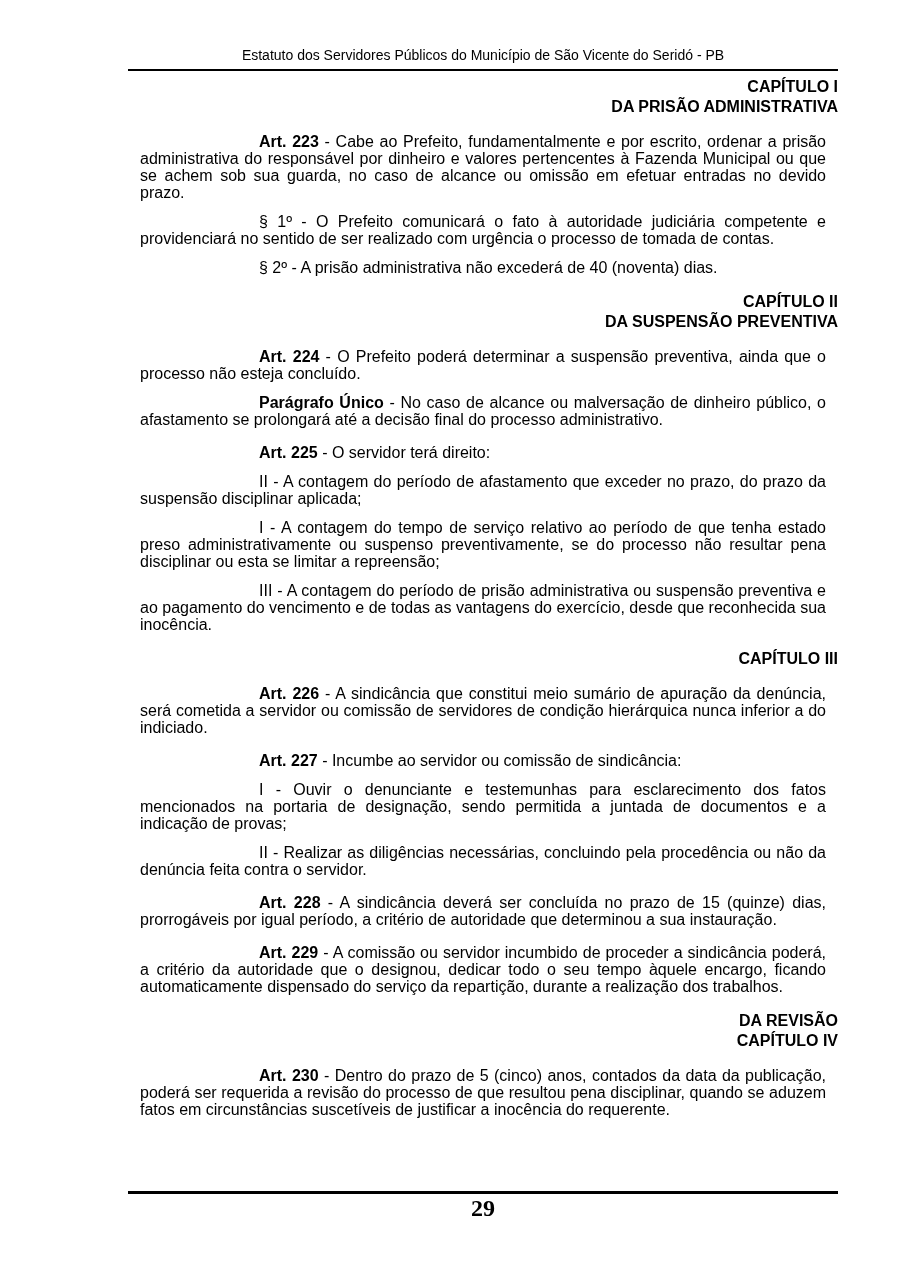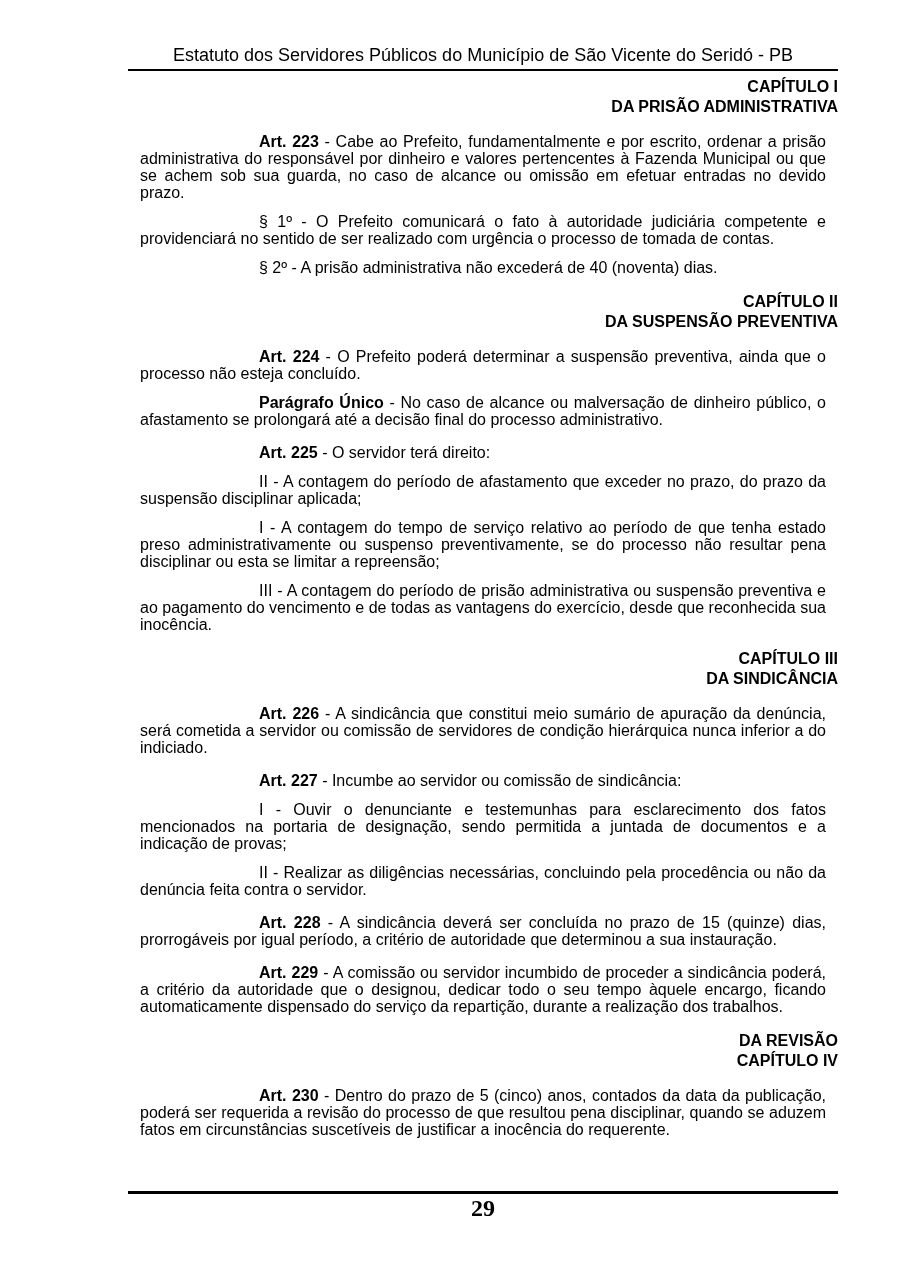--- a/index.html
+++ b/index.html
@@ -6,21 +6,21 @@
   html, body { margin: 0; padding: 0; }
   body {
     width: 900px; height: 1273px;
     background: #ffffff; color: #000000;
     font-family: "Liberation Sans", "DejaVu Sans", sans-serif;
     font-size: 16px;
   }
   .page { position: relative; width: 900px; height: 1273px; background: #ffffff; overflow: hidden; }
   .content { position: absolute; left: 128px; top: 46px; width: 710px; }
   .running-header {
-    text-align: center; font-size: 18px; line-height: 18px;
+    text-align: center; font-size: 14px; line-height: 18px;
     padding-bottom: 5px; border-bottom: 2px solid #000000;
   }
   .chapter { text-align: right; font-weight: bold; line-height: 20px; margin: 16px 0; }
   .chapter.first { margin-top: 6px; margin-bottom: 16px; }
   .chapter.tight { margin-top: 16px; }
   .para { margin: 12px; text-align: justify; text-indent: 119px; line-height: 17px; }
   .para.gap { margin-top: 16px; }
   .para b { font-weight: bold; }
   .footer { position: absolute; left: 128px; top: 1191px; width: 710px; text-align: center; }
   .footer-rule { border-top: 3px solid #000000; height: 0; }
@@ -50,21 +50,20 @@
           <div>DA SUSPENSÃO PREVENTIVA</div>
         </div>
         <p class="para"><b>Art. 224</b> - O Prefeito poderá determinar a suspensão preventiva, ainda que o processo não esteja concluído.</p>
         <p class="para"><b>Parágrafo Único</b> - No caso de alcance ou malversação de dinheiro público, o afastamento se prolongará até a decisão final do processo administrativo.</p>
         <p class="para gap"><b>Art. 225</b> - O servidor terá direito:</p>
         <p class="para">II - A contagem do período de afastamento que exceder no prazo, do prazo da suspensão disciplinar aplicada;</p>
         <p class="para">I - A contagem do tempo de serviço relativo ao período de que tenha estado preso administrativamente ou suspenso preventivamente, se do processo não resultar pena disciplinar ou esta se limitar a repreensão;</p>
         <p class="para">III - A contagem do período de prisão administrativa ou suspensão preventiva e ao pagamento do vencimento e de todas as vantagens do exercício, desde que reconhecida sua inocência.</p>
         <div class="chapter tight">
           <div>CAPÍTULO III</div>
-          <div>DA SINDICÂNCIA</div>
         </div>
         <p class="para"><b>Art. 226</b> - A sindicância que constitui meio sumário de apuração da denúncia, será cometida a servidor ou comissão de servidores de condição hierárquica nunca inferior a do indiciado.</p>
         <p class="para gap"><b>Art. 227</b> - Incumbe ao servidor ou comissão de sindicância:</p>
         <p class="para">I - Ouvir o denunciante e testemunhas para esclarecimento dos fatos mencionados na portaria de designação, sendo permitida a juntada de documentos e a indicação de provas;</p>
         <p class="para">II - Realizar as diligências necessárias, concluindo pela procedência ou não da denúncia feita contra o servidor.</p>
         <p class="para gap"><b>Art. 228</b> - A sindicância deverá ser concluída no prazo de 15 (quinze) dias, prorrogáveis por igual período, a critério de autoridade que determinou a sua instauração.</p>
         <p class="para gap"><b>Art. 229</b> - A comissão ou servidor incumbido de proceder a sindicância poderá, a critério da autoridade que o designou, dedicar todo o seu tempo àquele encargo, ficando automaticamente dispensado do serviço da repartição, durante a realização dos trabalhos.</p>
         <div class="chapter">
           <div>DA REVISÃO</div>
           <div>CAPÍTULO IV</div>

